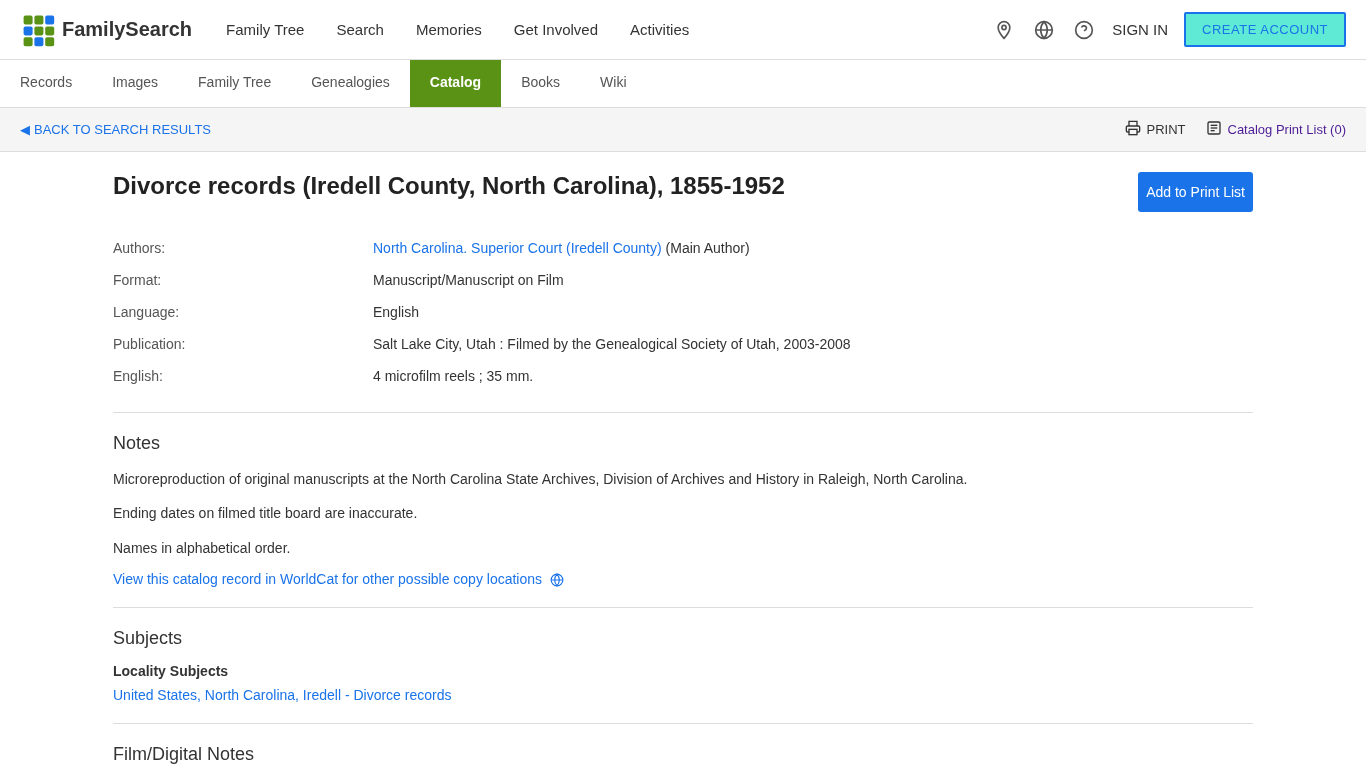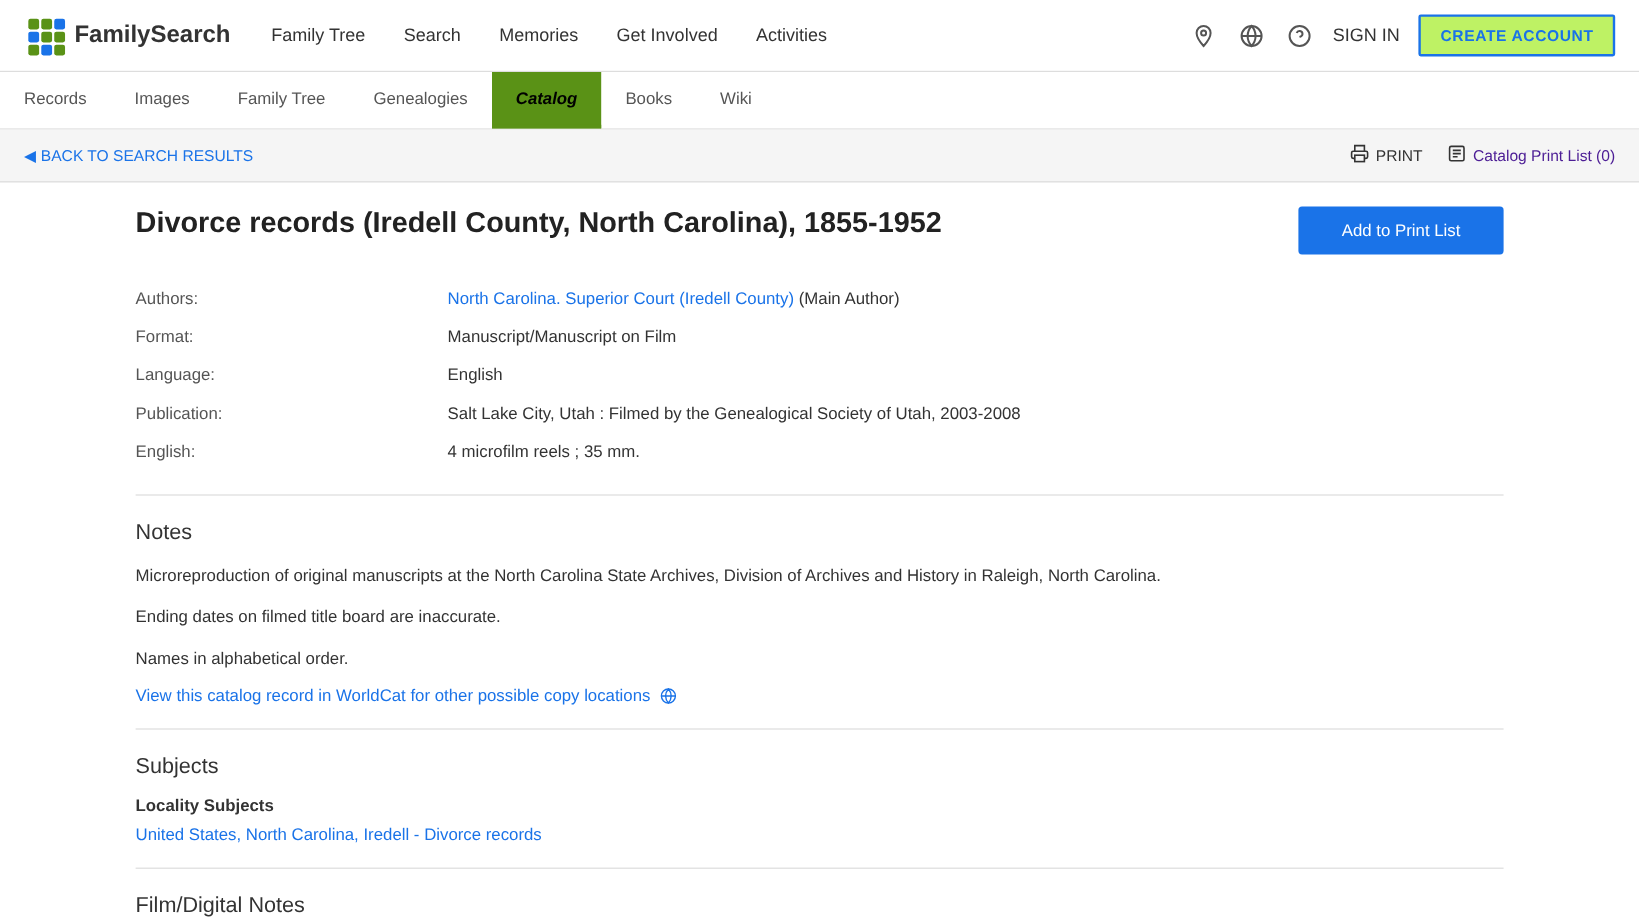--- a/index.html
+++ b/index.html
@@ -56,24 +56,24 @@
     #sign-in-link {
       font-size: 15px;
       color: #333;
       text-decoration: none;
       cursor: pointer;
       font-weight: 500;
     }
     #create-account-btn {
       border: 2px solid #1a73e8;
       color: #1a73e8;
-      background: #bef264;
+      background: #5eead4;
       padding: 8px 16px;
       font-size: 13px;
-      font-weight: bold;
+      font-weight: normal;
       cursor: pointer;
       letter-spacing: 0.5px;
       border-radius: 2px;
     }
 
     
     #sub-nav {
       display: flex;
       align-items: flex-end;
       padding: 0 0 0 0;
@@ -82,25 +82,24 @@
     }
     .sub-nav-item {
       padding: 14px 20px;
       font-size: 14px;
       color: #555;
       cursor: pointer;
       text-decoration: none;
       border-bottom: 3px solid transparent;
     }
     .sub-nav-item.active {
-      color: #000000;
+      color: #ffffff;
       background: #5a9216;
       border-bottom: 3px solid #5a9216;
       font-weight: bold;
-      font-style: italic;
     }
 
     
     #breadcrumb-bar {
       display: flex;
       align-items: center;
       justify-content: space-between;
       padding: 12px 20px;
       background: #f5f5f5;
       border-bottom: 1px solid #ddd;
@@ -152,21 +151,21 @@
     #record-title {
       font-size: 24px;
       font-weight: bold;
       color: #222;
       max-width: 800px;
     }
     #add-to-print-btn {
       background: #1a73e8;
       color: #fff;
       border: none;
-      padding: 12px 36px;
+      padding: 12px 8px;
       font-size: 14px;
       cursor: pointer;
       border-radius: 3px;
       white-space: nowrap;
     }
 
     
     #metadata-table {
       width: 100%;
       border-collapse: collapse;

